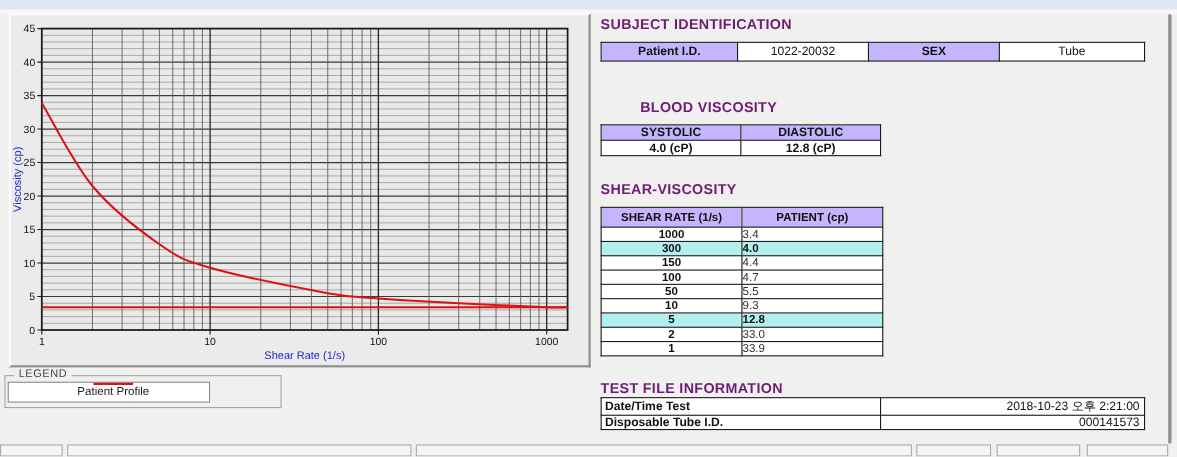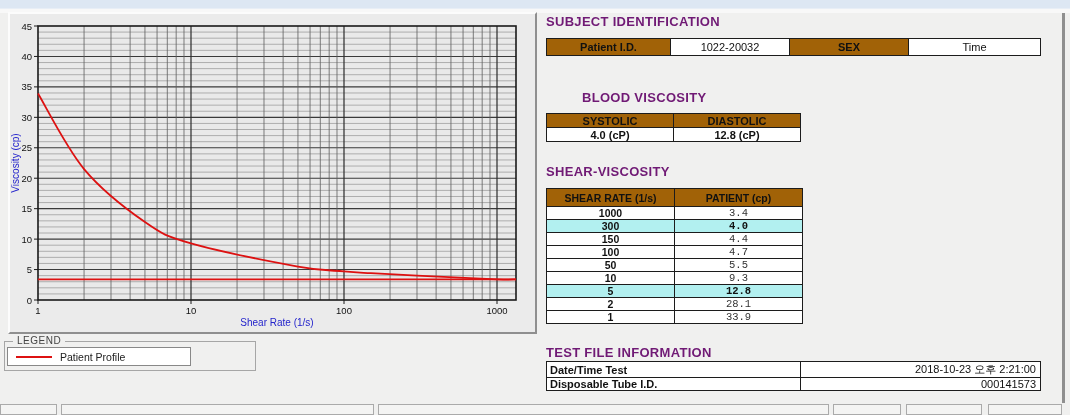--- a/index.html
+++ b/index.html
@@ -22,47 +22,47 @@
     position:absolute;left:4px;top:341px;width:252px;height:30px;
     border:1px solid #a6a6a6;box-sizing:border-box;
   }
   .legend-caption{
     position:absolute;left:8px;top:-7px;background:#f0f0ef;padding:0 4px;
     font-size:10px;color:#444;letter-spacing:0.5px;
   }
   .legend-box{
     position:absolute;left:2px;top:5px;width:184px;height:19px;
     background:#fff;border:1px solid #888;box-sizing:border-box;
-    display:flex;align-items:center;
+    display:flex;align-items:center;flex-direction:column;
   }
   .legend-swatch{width:36px;height:0;border-top:2px solid #dd1111;margin-left:8px;}
   .legend-label{font-size:10.5px;color:#222;margin-left:8px;}
 
   
   .section-title{
     position:absolute;left:546px;font-size:13px;font-weight:bold;color:#701a75;
     letter-spacing:0.3px;white-space:nowrap;
   }
   table{border-collapse:collapse;table-layout:fixed;}
   td,th{border:1px solid #1c1c1c;padding:0;overflow:hidden;white-space:nowrap;}
-  .hdr{background:#a16207;font-weight:bold;text-align:center;}
+  .hdr{background:#c4b5fd;font-weight:bold;text-align:center;}
   .cellc{background:#fff;text-align:center;}
 
   .subject-table{position:absolute;left:546px;top:38px;width:494px;font-size:11px;}
   .subject-table td{height:16px;}
 
   .blood-table{position:absolute;left:546px;top:113px;width:254px;font-size:11px;}
   .blood-table td{height:13px;}
   .blood-table .cellc{font-weight:bold;}
 
   .shear-table{position:absolute;left:546px;top:188px;width:256px;font-size:10.5px;}
   .shear-table th{height:17px;font-size:10.5px;}
   .shear-table td{height:11px;}
   .shear-table td.rate{background:#fff;text-align:center;font-weight:bold;}
-  .shear-table td.val{background:#fff;text-align:center;color:#333;font-family:Liberation Mono, monospace;}
+  .shear-table td.val{background:#fff;color:#333;}
   .shear-table tr.hl td{background:#b2f0f0;font-weight:bold;color:#111;}
 
   .test-table{position:absolute;left:546px;top:361px;width:494px;font-size:11px;padding-left:30px;}
   .test-table td{height:12px;border:1px solid #1c1c1c;background:#fff;}
   .test-table td.lbl{font-weight:bold;text-align:left;padding-left:3px;}
   .test-table td.val{text-align:right;padding-right:4px;}
 
   
   .v-scroll-line{position:absolute;left:1062px;top:13px;width:3px;height:390px;background:#8f8f8f;}
   .bottom-seg{position:absolute;top:404px;height:11px;background:#f4f4f3;border:1px solid #aaa;box-sizing:border-box;}
@@ -197,21 +197,21 @@
       <col style="width:124px">
       <col style="width:119px">
       <col style="width:119px">
       <col style="width:132px">
     </colgroup>
   <tbody>
       <tr>
     <td class="hdr">Patient I.D.</td>
     <td class="cellc">1022-20032</td>
     <td class="hdr">SEX</td>
-    <td class="cellc">Time</td>
+    <td class="cellc">Tube</td>
   </tr>
 </tbody>
   </table>
 
 <div class="section-title" style="top:90px;margin-left:36px;">BLOOD VISCOSITY</div>
 <table class="blood-table">
   <colgroup>
       <col style="width:127px">
       <col style="width:127px">
     </colgroup>
@@ -263,21 +263,21 @@
       <tr>
         <td class="rate">10</td>
         <td class="val">9.3</td>
       </tr>
       <tr class="hl">
         <td class="rate">5</td>
         <td class="val">12.8</td>
       </tr>
       <tr>
         <td class="rate">2</td>
-        <td class="val">28.1</td>
+        <td class="val">33.0</td>
       </tr>
       <tr>
         <td class="rate">1</td>
         <td class="val">33.9</td>
       </tr>
     </tbody>
 </table>
 
 <div class="section-title" style="top:345px;">TEST FILE INFORMATION</div>
 <table class="test-table">

